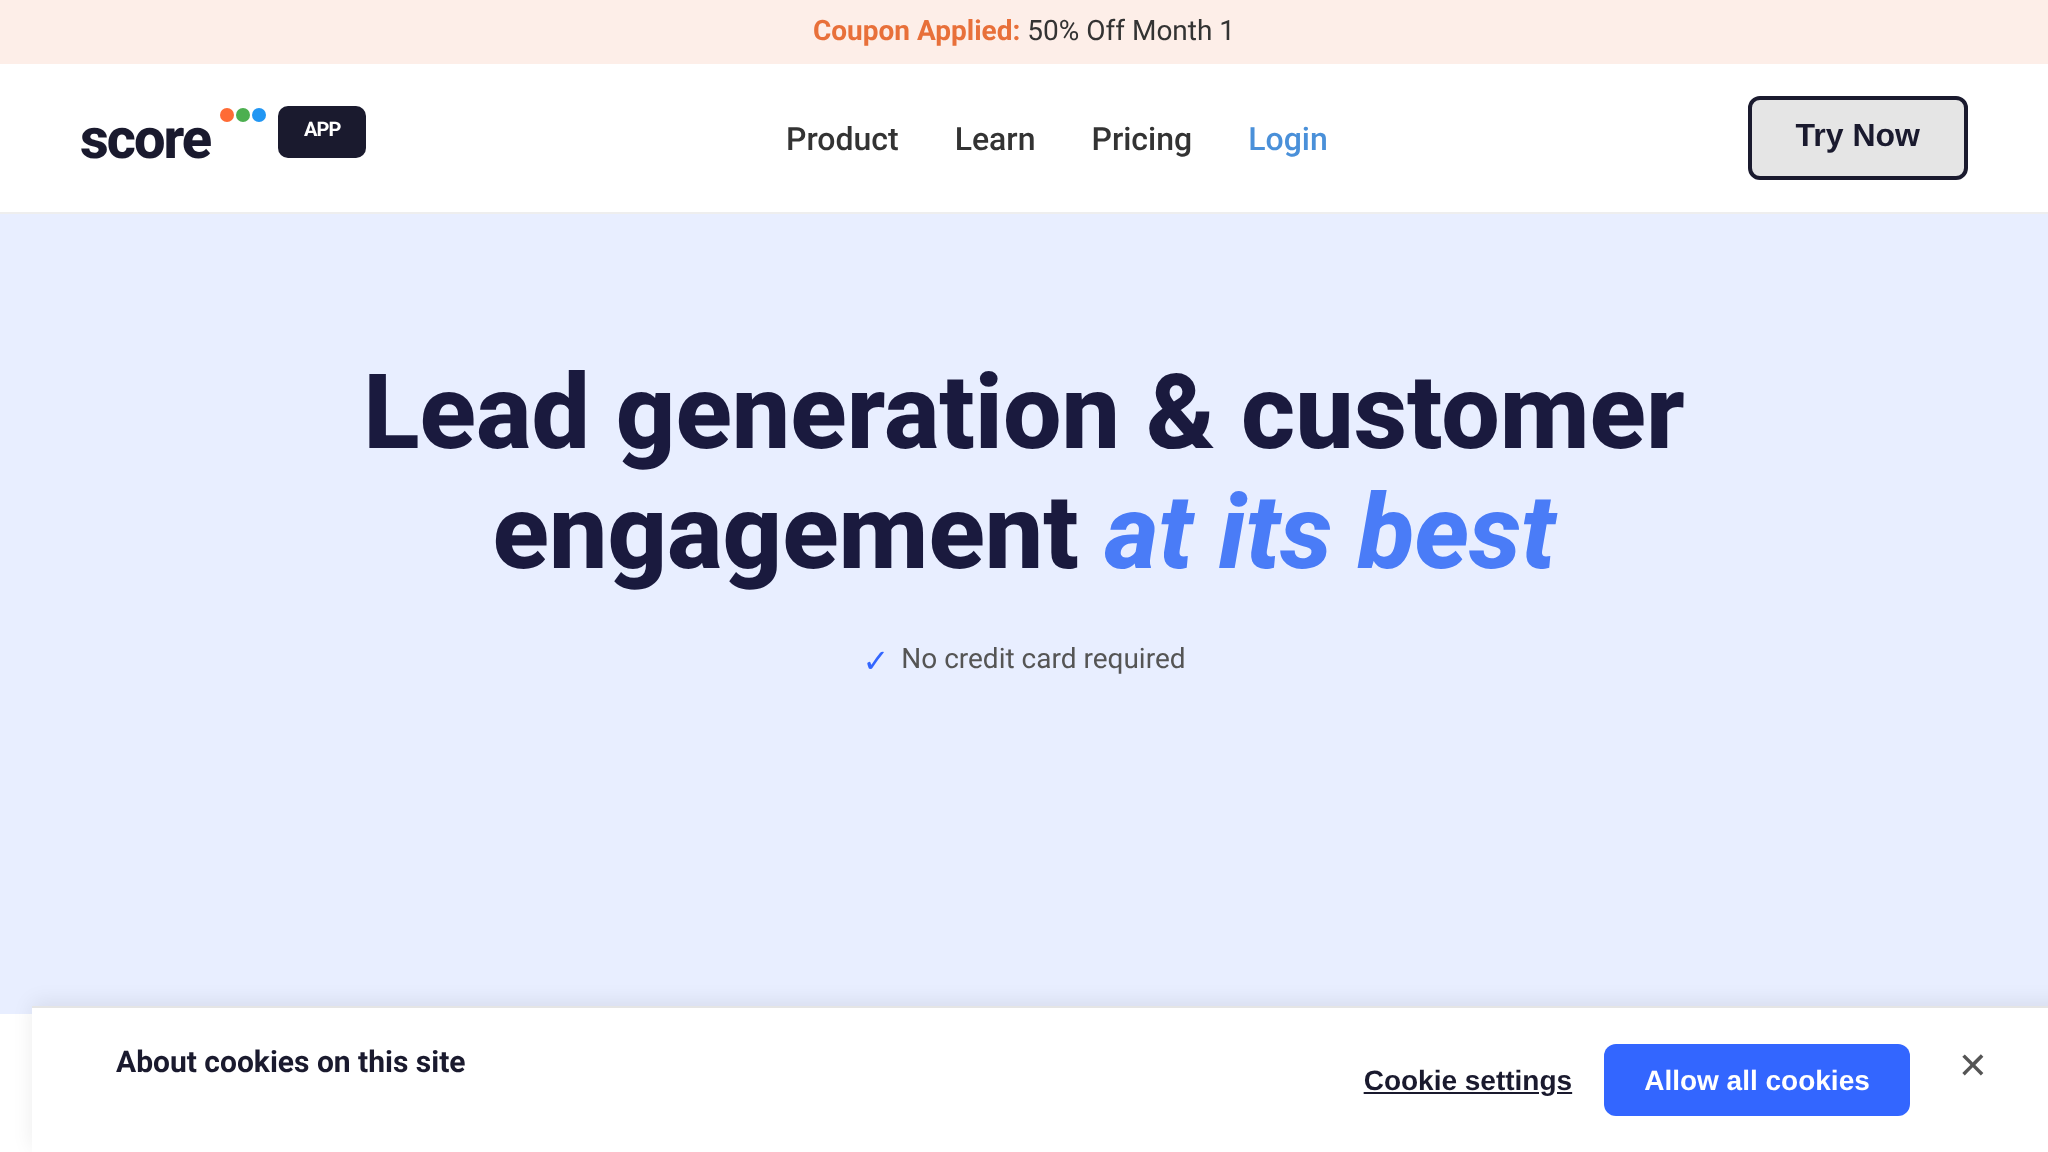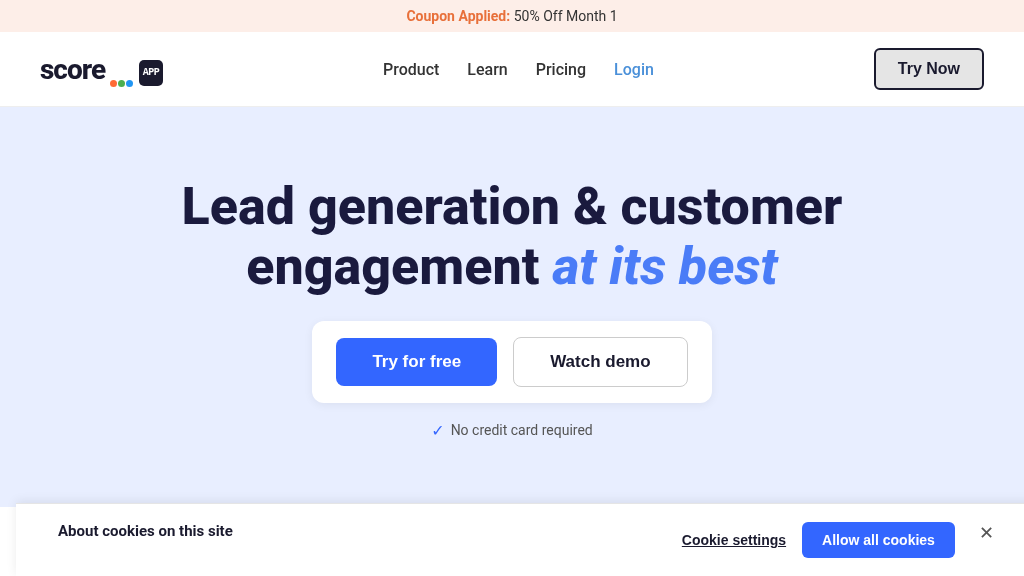--- a/index.html
+++ b/index.html
@@ -25,39 +25,38 @@
     nav {
       display: flex;
       align-items: center;
       justify-content: space-between;
       padding: 16px 40px;
       background: #fff;
       border-bottom: 1px solid #eee;
     }
     .logo {
       display: flex;
-      align-items: flex-end;
+      align-items: flex-start;
       gap: 4px;
     }
     .logo-text {
       font-size: 28px;
       font-weight: 800;
       color: #1a1a2e;
       letter-spacing: -1px;
     }
     .logo-icon {
       display: inline-flex;
       align-items: center;
       justify-content: center;
-      width: 24px;
+      width: 44px;
       height: 26px;
       background: #1a1a2e;
       border-radius: 5px;
       margin-left: 2px;
-      font-family: Liberation Mono, monospace;
     }
     .logo-icon span {
       color: #fff;
       font-size: 10px;
       font-weight: 700;
       letter-spacing: -0.5px;
     }
 
     .nav-links {
       display: flex;
@@ -272,26 +271,20 @@
 
   <button class="btn-try-now">Try Now</button>
 </nav>
 
 <section class="hero">
   <h1>
     <span>Lead generation &amp; customer</span><br>
     <span>engagement </span><span class="highlight">at its best</span>
   </h1>
 
-  <div>
-    <div class="hero-buttons">
-      <button class="btn-primary">Try for free</button>
-      <button class="btn-secondary">Watch demo</button>
-    </div>
-  </div>
 
   <div class="no-credit">
     <span class="check-icon">✓</span>
     <span>No credit card required</span>
   </div>
 </section>
 
 <div class="cookie-banner">
   <div class="cookie-content">
     <div class="cookie-title">About cookies on this site</div>

